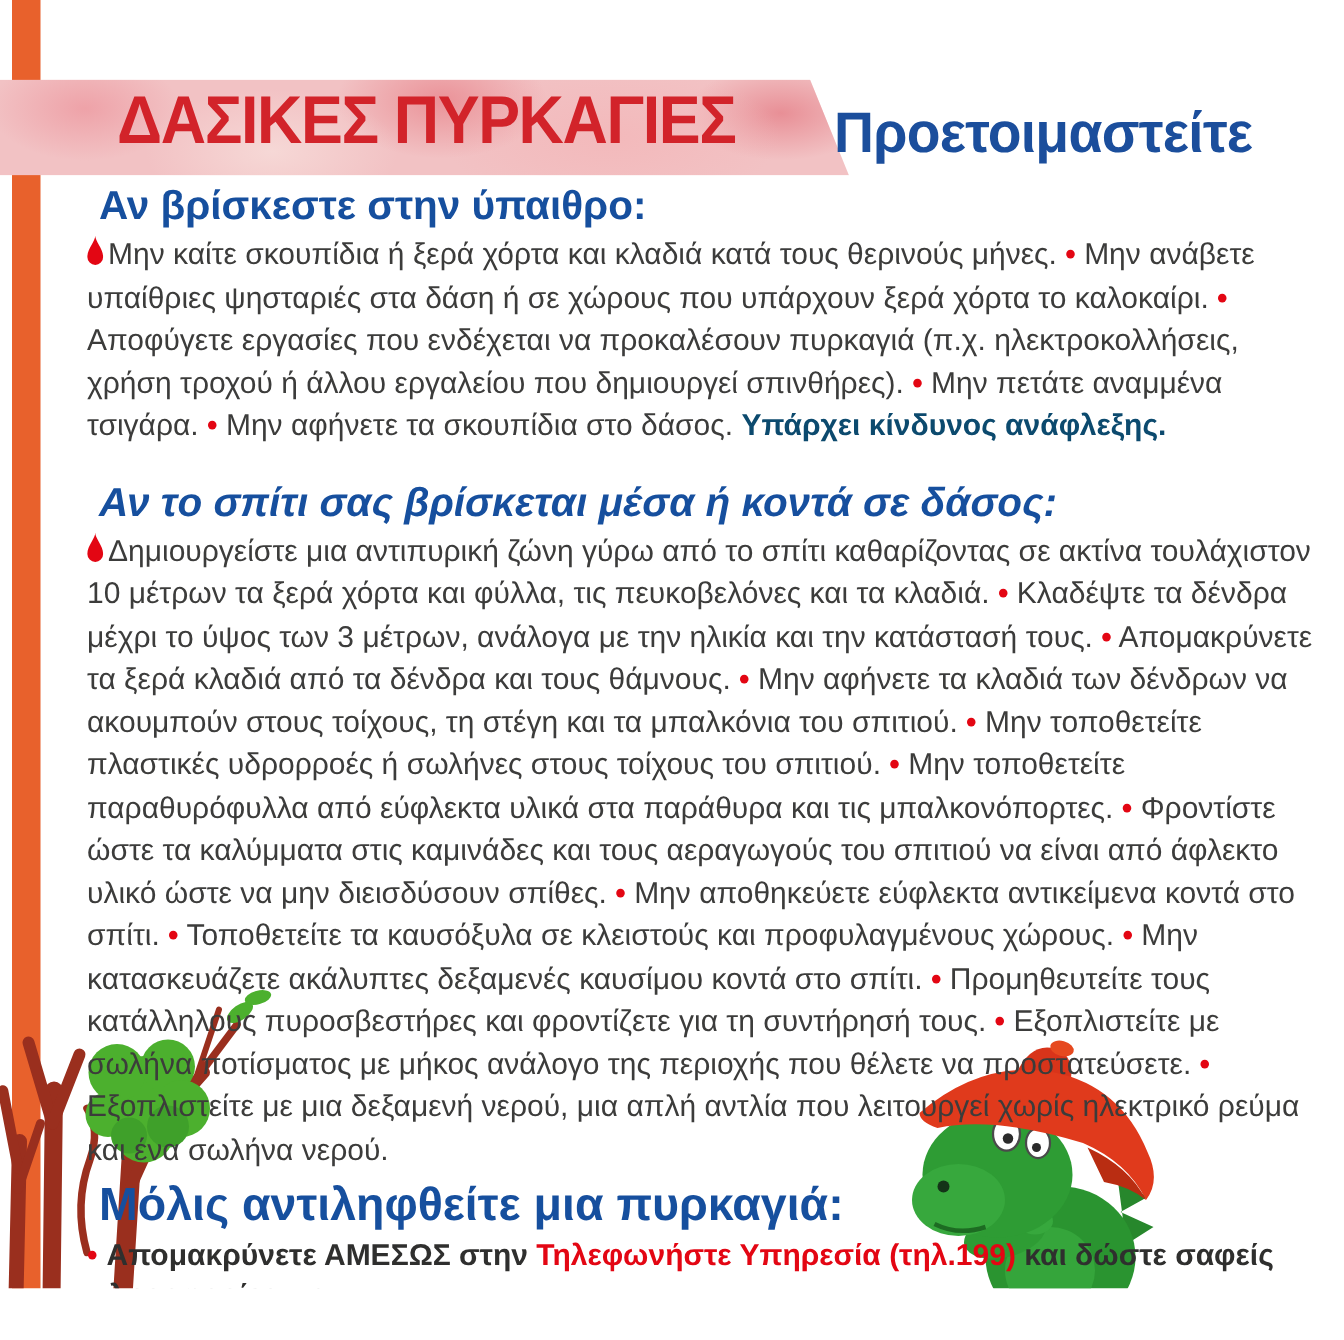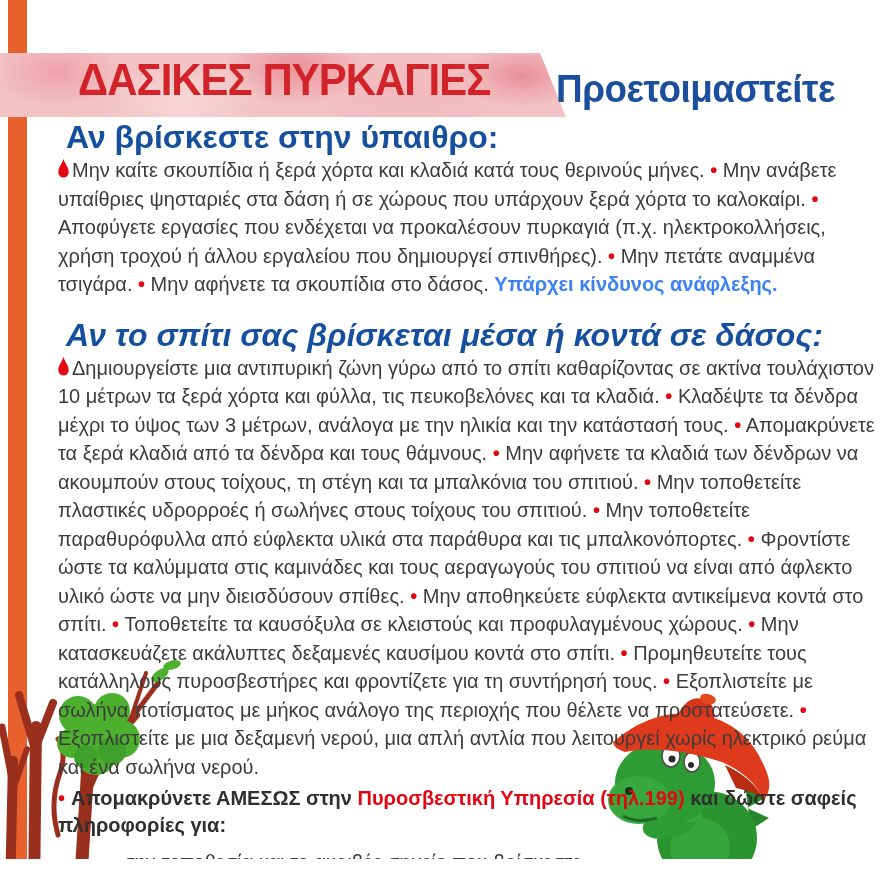--- a/index.html
+++ b/index.html
@@ -23,26 +23,26 @@
     position:absolute;left:78px;top:54px;z-index:3;
     font-size:45px;font-weight:bold;color:#d2232a;letter-spacing:-1px;
     transform:scaleX(.93);transform-origin:left top;white-space:nowrap;
   }
   .subtitle{
     position:absolute;left:556px;top:68px;z-index:3;
     font-size:38px;font-weight:bold;color:#1b4e9c;letter-spacing:-.5px;
     transform:scaleX(.97);transform-origin:left top;white-space:nowrap;
   }
   .content{position:absolute;left:58px;top:122px;width:822px;z-index:3;}
-  h2{font-size:32px;line-height:31px;color:#164f9e;margin:0 0 3px 8px;font-weight:bold;}
+  h2{font-size:27px;line-height:31px;color:#164f9e;margin:0 0 3px 8px;font-weight:bold;}
   h2.italic{font-style:italic;margin-top:21px;}
   h2.big{font-size:31px;line-height:35px;margin-top:4px;}
   p.body{font-size:20px;line-height:28.5px;margin:2px 0 2px 0;}
   .dot{color:#e30613;font-weight:bold;}
-  strong.warn{color:#3b82f6;}
+  strong.warn{color:#0c4a6e;}
   .flame{display:inline-block;width:11px;height:22px;margin:0 3px -3px 0;}
   .call-line{font-size:20px;line-height:27px;font-weight:bold;color:#2f2f2e;margin:4px 0 2px 0;}
   .call-line .dot{margin-right:6px;}
   .fire-service{color:#e30613;}
   ul.steps{list-style:none;margin:8px 0 0 0;padding:0;font-size:20px;}
   ul.steps li{line-height:30px;position:relative;}
   ul.steps li .dot{margin-right:8px;}
   ul.steps li:nth-child(1){margin-left:54px;}
   ul.steps li:nth-child(2){margin-left:62px;}
   ul.steps li:nth-child(3){margin-left:70px;}
@@ -67,22 +67,23 @@
     <p class="body"><svg class="flame" viewBox="0 0 11 23">
           <path d="M5.5 0 C5.7 4 0 9 0 15 a5.5 5.5 0 0 0 11 0 C11 9 5.3 4 5.5 0 Z" fill="#e30613"></path>
         </svg><span><span class="seg">Μην καίτε σκουπίδια ή ξερά χόρτα και κλαδιά κατά τους θερινούς μήνες.</span> <span class="dot">•</span> <span class="seg">Μην ανάβετε υπαίθριες ψησταριές στα δάση ή σε χώρους που υπάρχουν ξερά χόρτα το καλοκαίρι.</span> <span class="dot">•</span> <span class="seg">Αποφύγετε εργασίες που ενδέχεται να προκαλέσουν πυρκαγιά (π.χ. ηλεκτροκολλήσεις, χρήση τροχού ή άλλου εργαλείου που δημιουργεί σπινθήρες).</span> <span class="dot">•</span> <span class="seg">Μην πετάτε αναμμένα τσιγάρα.</span> <span class="dot">•</span> <span class="seg">Μην αφήνετε τα σκουπίδια στο δάσος.</span></span> <strong class="warn">Υπάρχει κίνδυνος ανάφλεξης.</strong></p>
 
     <h2 class="italic">Αν το σπίτι σας βρίσκεται μέσα ή κοντά σε δάσος:</h2>
 
     <p class="body"><svg class="flame" viewBox="0 0 11 23">
           <path d="M5.5 0 C5.7 4 0 9 0 15 a5.5 5.5 0 0 0 11 0 C11 9 5.3 4 5.5 0 Z" fill="#e30613"></path>
         </svg><span><span class="seg">Δημιουργείστε μια αντιπυρική ζώνη γύρω από το σπίτι καθαρίζοντας σε ακτίνα τουλάχιστον 10 μέτρων τα ξερά χόρτα και φύλλα, τις πευκοβελόνες και τα κλαδιά.</span> <span class="dot">•</span> <span class="seg">Κλαδέψτε τα δένδρα μέχρι το ύψος των 3 μέτρων, ανάλογα με την ηλικία και την κατάστασή τους.</span> <span class="dot">•</span> <span class="seg">Απομακρύνετε τα ξερά κλαδιά από τα δένδρα και τους θάμνους.</span> <span class="dot">•</span> <span class="seg">Μην αφήνετε τα κλαδιά των δένδρων να ακουμπούν στους τοίχους, τη στέγη και τα μπαλκόνια του σπιτιού.</span> <span class="dot">•</span> <span class="seg">Μην τοποθετείτε πλαστικές υδρορροές ή σωλήνες στους τοίχους του σπιτιού.</span> <span class="dot">•</span> <span class="seg">Μην τοποθετείτε παραθυρόφυλλα από εύφλεκτα υλικά στα παράθυρα και τις μπαλκονόπορτες.</span> <span class="dot">•</span> <span class="seg">Φροντίστε ώστε τα καλύμματα στις καμινάδες και τους αεραγωγούς του σπιτιού να είναι από άφλεκτο υλικό ώστε να μην διεισδύσουν σπίθες.</span> <span class="dot">•</span> <span class="seg">Μην αποθηκεύετε εύφλεκτα αντικείμενα κοντά στο σπίτι.</span> <span class="dot">•</span> <span class="seg">Τοποθετείτε τα καυσόξυλα σε κλειστούς και προφυλαγμένους χώρους.</span> <span class="dot">•</span> <span class="seg">Μην κατασκευάζετε ακάλυπτες δεξαμενές καυσίμου κοντά στο σπίτι.</span> <span class="dot">•</span> <span class="seg">Προμηθευτείτε τους κατάλληλους πυροσβεστήρες και φροντίζετε για τη συντήρησή τους.</span> <span class="dot">•</span> <span class="seg">Εξοπλιστείτε με σωλήνα ποτίσματος με μήκος ανάλογο της περιοχής που θέλετε να προστατεύσετε.</span> <span class="dot">•</span> <span class="seg">Εξοπλιστείτε με μια δεξαμενή νερού, μια απλή αντλία που λειτουργεί χωρίς ηλεκτρικό ρεύμα και ένα σωλήνα νερού.</span></span></p>
 
+    <h2 class="big">Μόλις αντιληφθείτε μια πυρκαγιά:</h2>
 
-    <p class="call-line"><span class="dot">•</span><span>Απομακρύνετε ΑΜΕΣΩΣ στην</span> <span class="fire-service">Πυροσβεστική Υπηρεσία (τηλ.199)</span> <span>και δώστε σαφείς πληροφορίες για:</span></p>
+    <p class="call-line"><span class="dot">•</span><span>Απομακρύνετε ΑΜΕΣΩΣ στην</span> <span class="fire-service">Τηλεφωνήστε Υπηρεσία (τηλ.199)</span> <span>και δώστε σαφείς πληροφορίες για:</span></p>
 
     <ul class="steps">
       <li><span class="dot">•</span><span>την τοποθεσία και το ακριβές σημείο που βρίσκεστε,</span></li>
 
     </ul>
   </div>
 
   <svg class="trees" viewBox="0 0 190 240">
     <g stroke="#9a2f1e" stroke-linecap="round" fill="none">
       <path d="M10 240 L13 108" stroke-width="10"></path>

